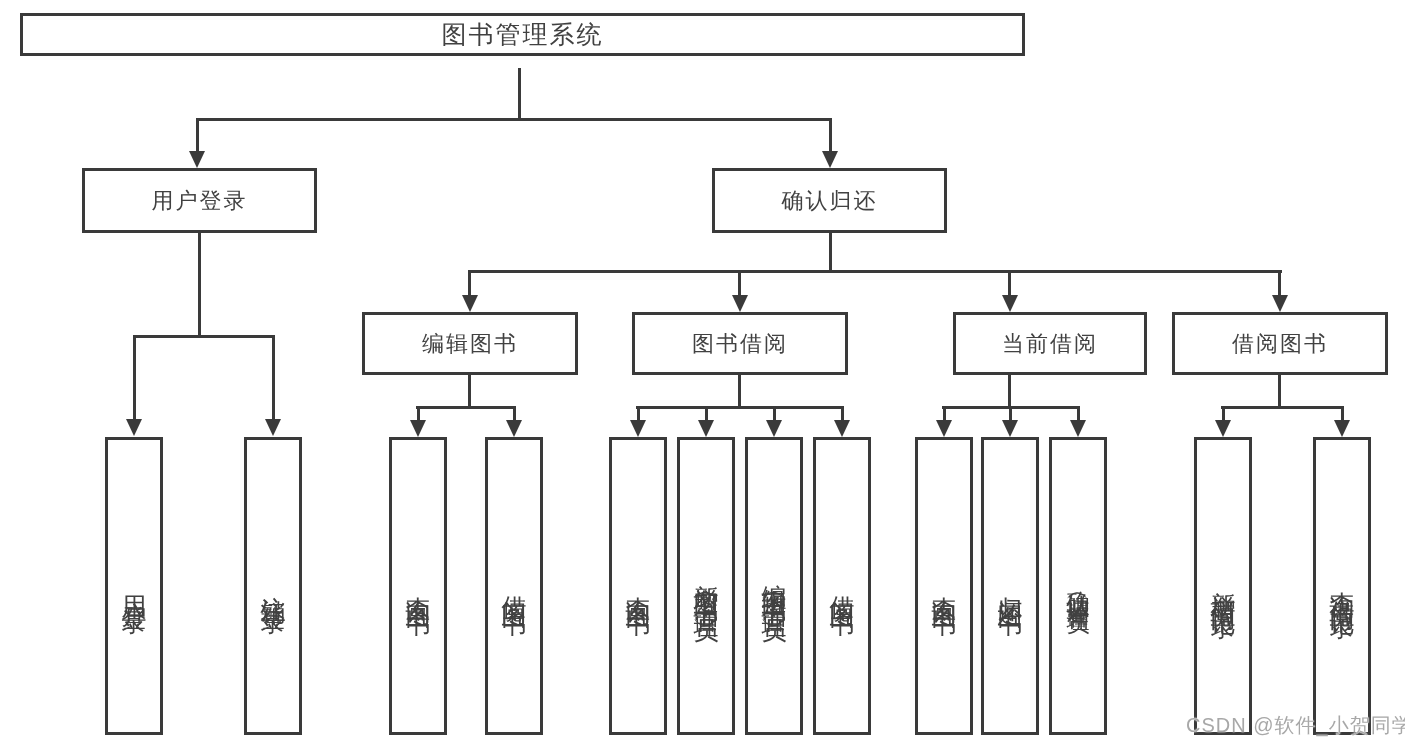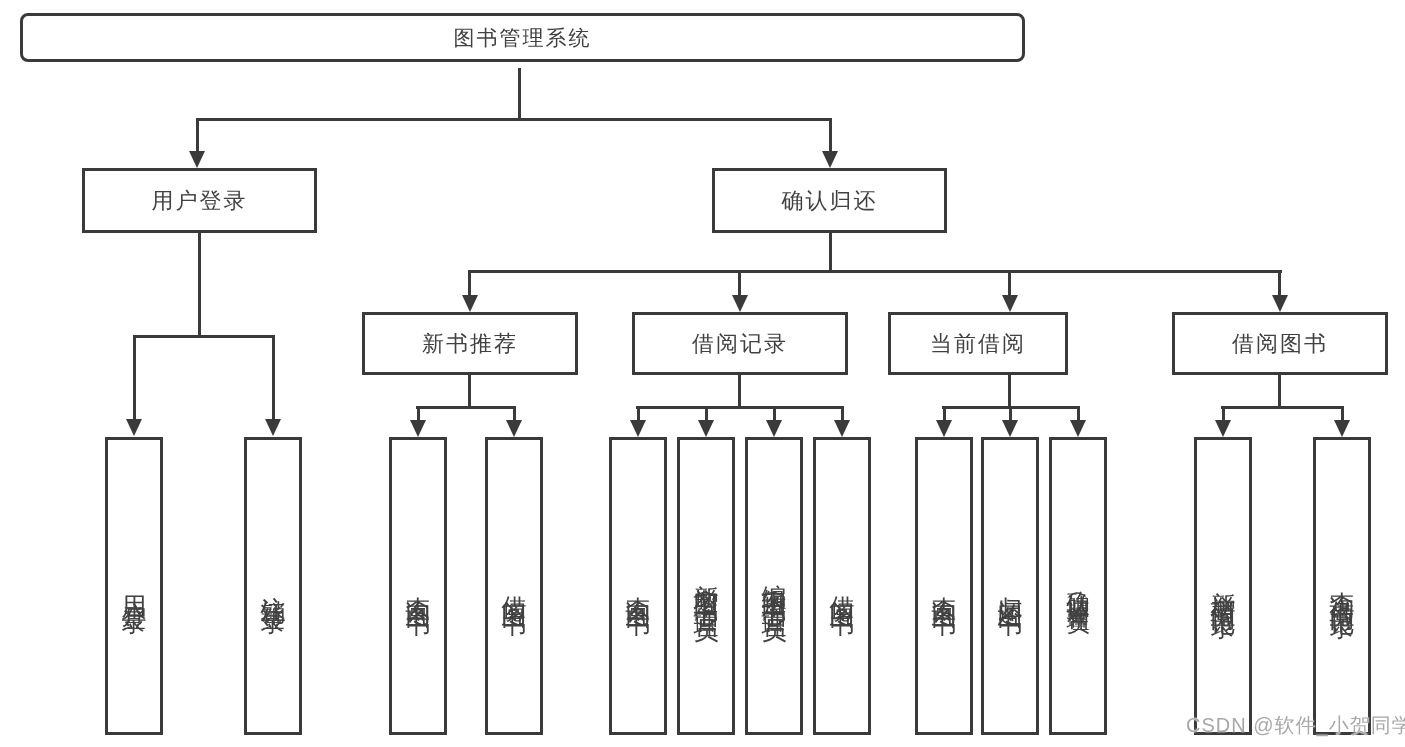--- a/index.html
+++ b/index.html
@@ -17,21 +17,21 @@
     background:var(--bg);
     overflow:hidden;
   }
   .box{
     position:absolute;
     border:3px solid var(--line);
     background:#fff;
     display:flex;align-items:center;justify-content:center;
     color:var(--text);
   }
-  .box.root{left:20px;top:13px;width:1005px;height:49px;font-size:21px;letter-spacing:2px;border-radius:8px;}
+  .box.root{left:20px;top:13px;width:1005px;height:43px;font-size:25px;letter-spacing:2px;}
   .box.lvl2{top:168px;width:235px;height:65px;font-size:22px;letter-spacing:2px;}
   .box.lvl3{top:312px;width:216px;height:63px;font-size:22px;letter-spacing:2px;}
   .box.leaf{top:437px;width:58px;height:298px;}
   .vlabel{
     writing-mode:vertical-rl;
     text-orientation:mixed;
     font-size:25px;
     letter-spacing:5px;
     color:var(--text);
     line-height:1;
@@ -90,26 +90,26 @@
   <div class="line" style="left:468px;top:273px;width:3px;height:24px"></div>
   <div class="ah" style="left:462px;top:295px"></div>
   <div class="line" style="left:738px;top:273px;width:3px;height:24px"></div>
   <div class="ah" style="left:732px;top:295px"></div>
   <div class="line" style="left:1008px;top:273px;width:3px;height:24px"></div>
   <div class="ah" style="left:1002px;top:295px"></div>
   <div class="line" style="left:1278px;top:273px;width:3px;height:24px"></div>
   <div class="ah" style="left:1272px;top:295px"></div>
 
   <div class="box lvl3" style="left:362px">
-    <span>新书推荐</span>
+    <span>编辑图书</span>
   </div>
   <div class="box lvl3" style="left:632px">
-    <span>借阅记录</span>
+    <span>图书借阅</span>
   </div>
-  <div class="box lvl3" style="left:888px;width:180px">
+  <div class="box lvl3" style="left:953px;width:194px">
     <span>当前借阅</span>
   </div>
   <div class="box lvl3" style="left:1172px">
     <span>借阅图书</span>
   </div>
 
   <div class="line" style="left:468px;top:375px;width:3px;height:33px"></div>
   <div class="line" style="left:738px;top:375px;width:3px;height:33px"></div>
   <div class="line" style="left:1008px;top:375px;width:3px;height:33px"></div>
   <div class="line" style="left:1278px;top:375px;width:3px;height:33px"></div>

